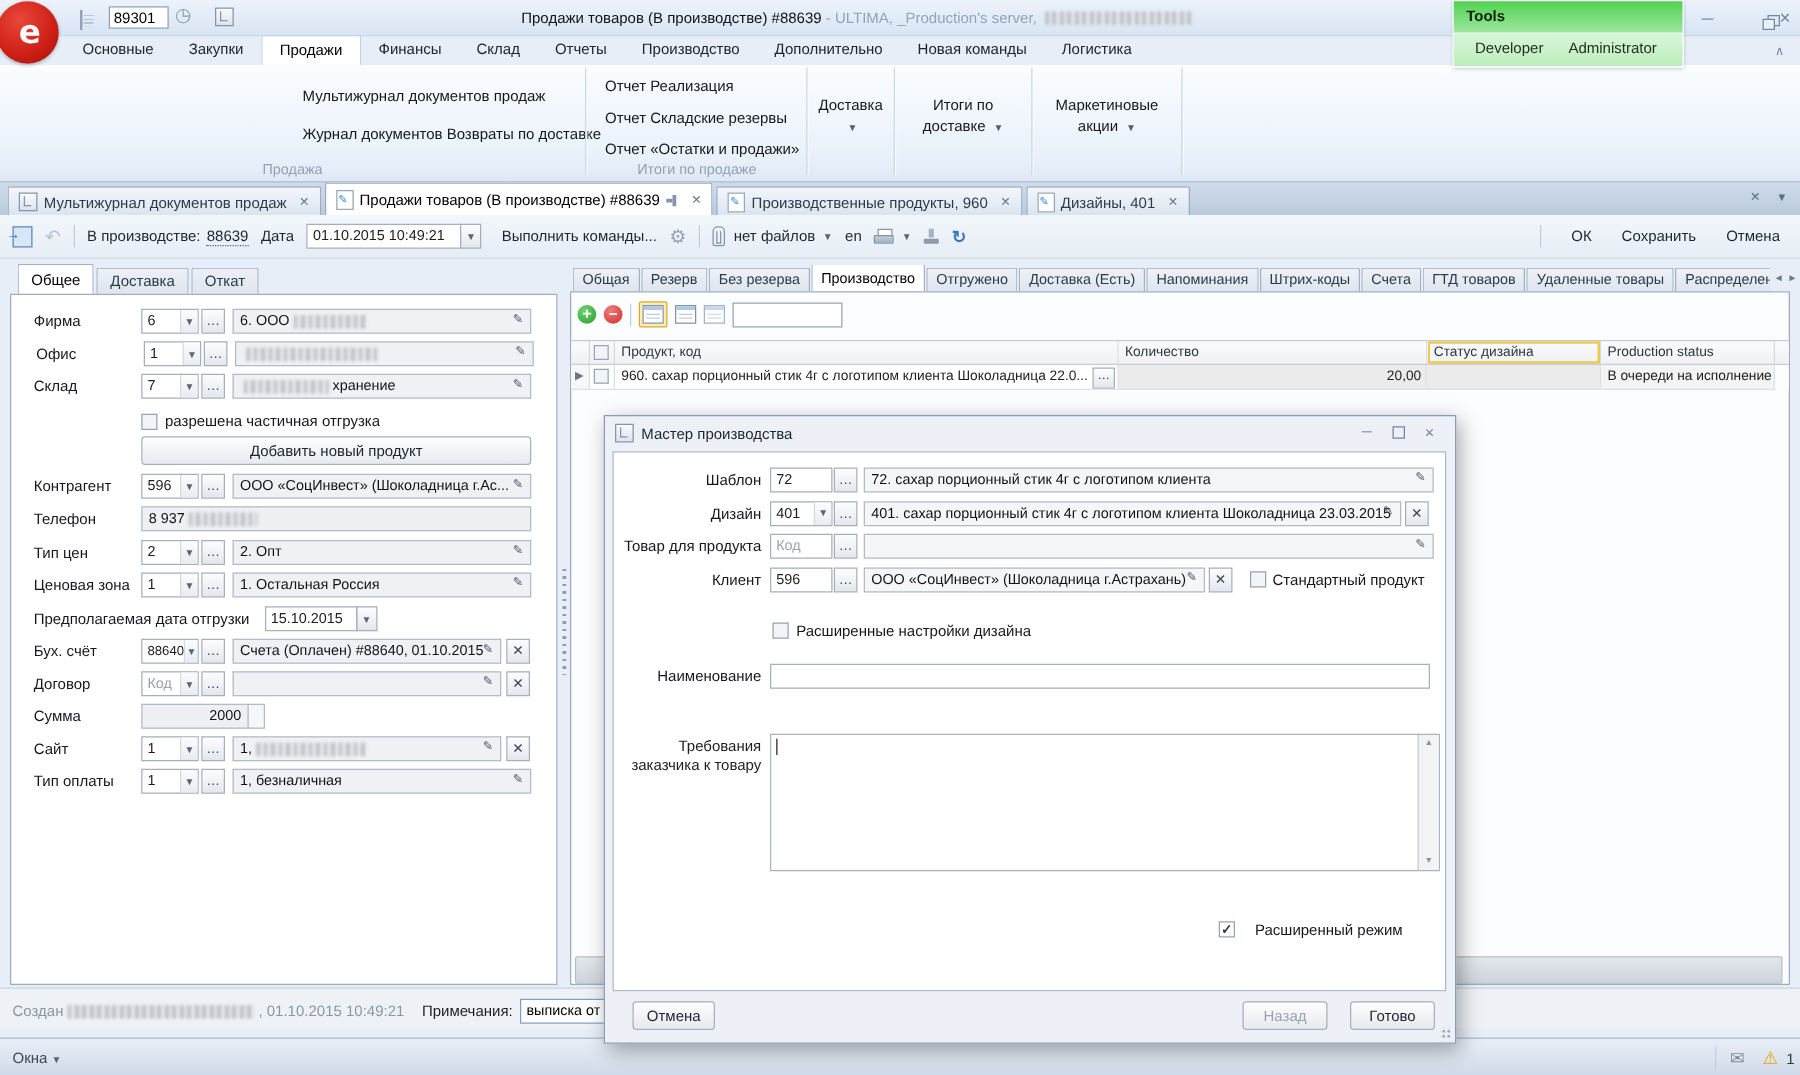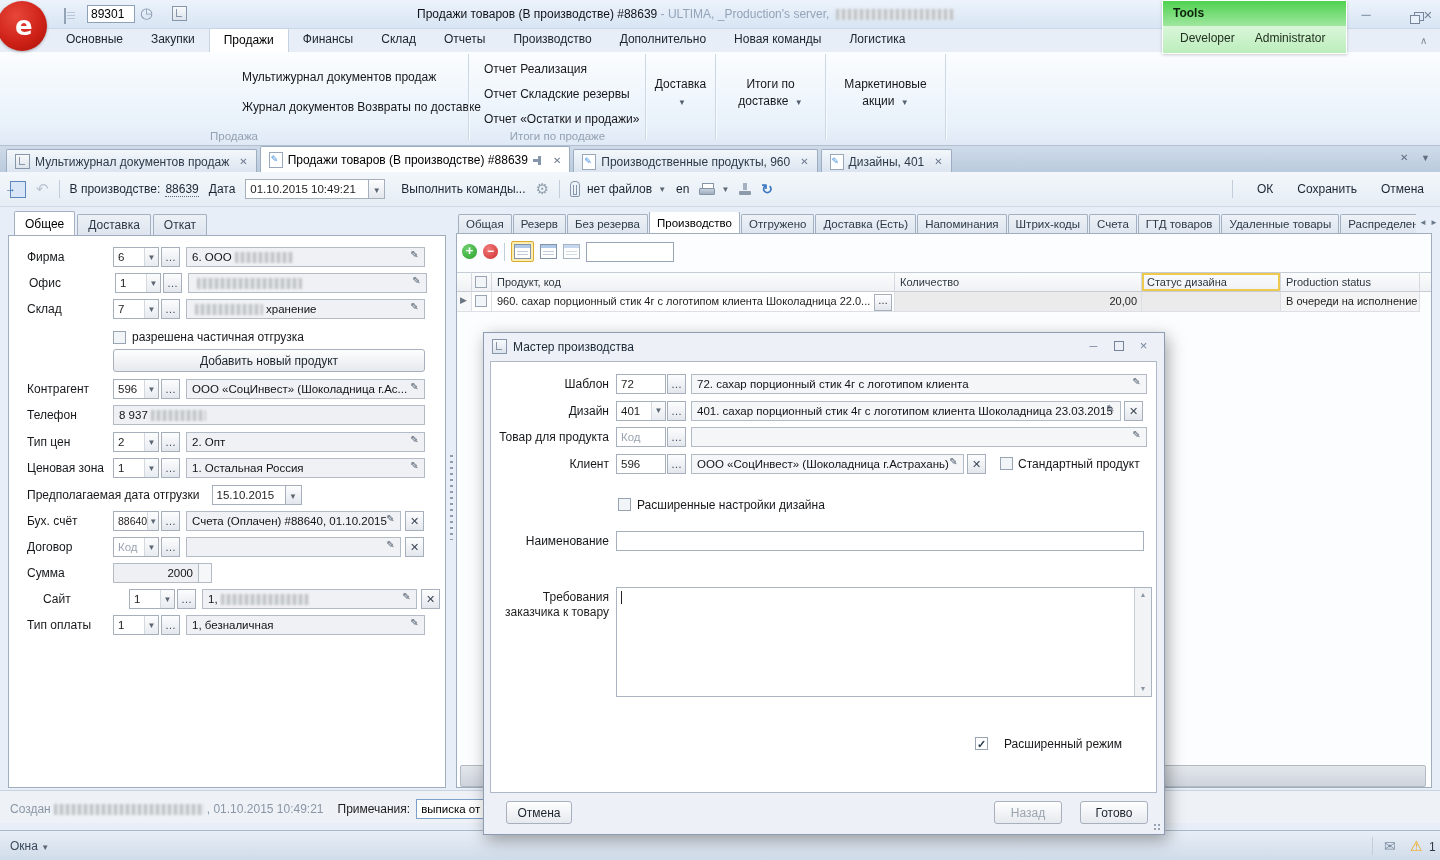--- a/index.html
+++ b/index.html
@@ -438,21 +438,21 @@
 
   <div class="lrow" style="top:327px">
     <span class="flabel" style="width:86px;padding-left:18px">Сумма</span>
     <span class="greybox" style="width:86px;justify-content:flex-end">
         <span>2000</span>
       </span>
     <span class="greybox" style="width:14px;margin-left:-1px;background:#f6f7f9"></span>
   </div>
 
   <div class="lrow" style="top:353px">
-    <span class="flabel" style="width:86px;padding-left:34px">Сайт</span>
+    <span class="flabel" style="width:86px;padding-left:18px">Сайт</span>
     <span class="codebox" style="width:46px">
         <span>1</span>
         <span class="dd">▼</span>
       </span>
     <span class="sqbtn" style="margin-left:2px">…</span>
     <span class="txtbox" style="width:215px;margin-left:6px">
         <span>1,</span>
         <span class="blur" style="width:88px"></span>
         <span class="pencil">✎</span>
       </span>

